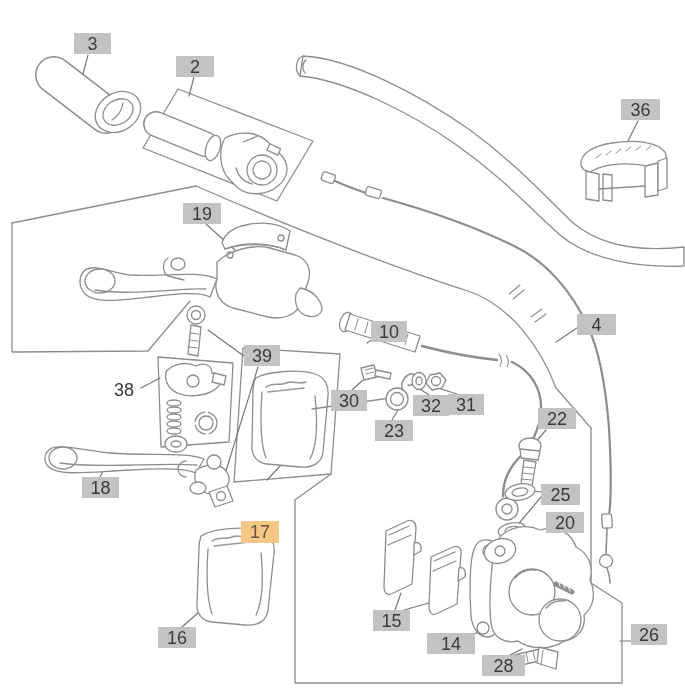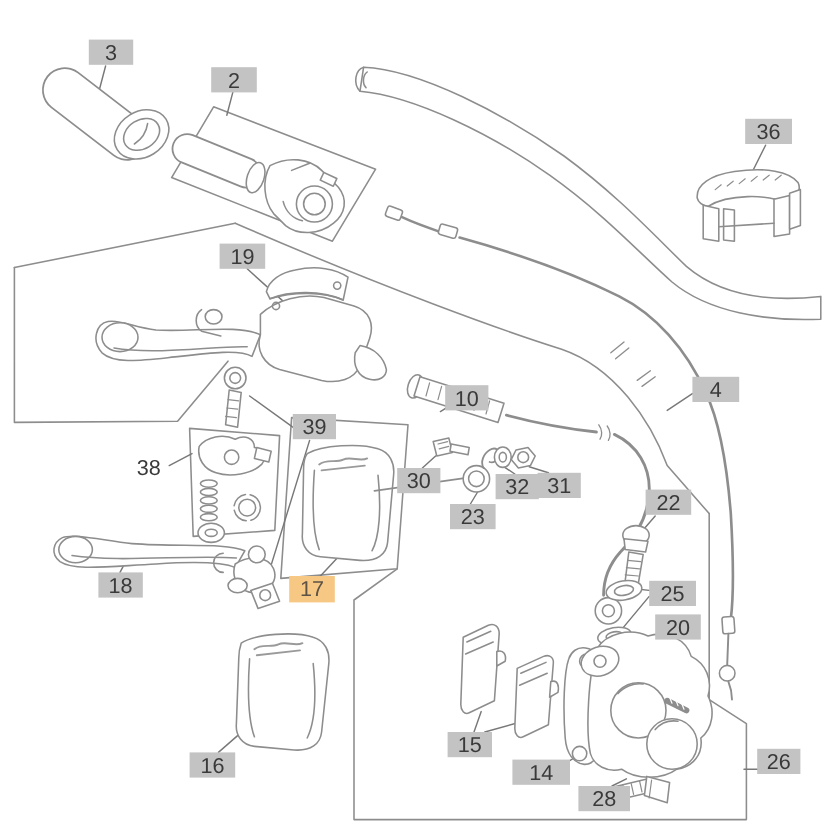--- a/index.html
+++ b/index.html
@@ -7,21 +7,21 @@
     position:relative;width:685px;height:700px;background:#ffffff;
     font-family:"Liberation Sans",sans-serif;overflow:hidden;
   }
   .stage svg{position:absolute;left:0;top:0;}
   .plabel{
     position:absolute;min-width:36px;height:21px;padding:0 2px;
     display:flex;align-items:center;justify-content:center;
     background:#c3c3c3;color:#3a3a3a;font-size:18px;line-height:1;
     box-sizing:border-box;
   }
-  .plabel.hl{background:#f7c784;color:#5c5245;}
+  .plabel.hl{background:#f7c784;color:#5c5245;margin-top:41px;}
   .plabel.plain{background:transparent;min-width:0;padding:0;text-align:right;}
   .note{
     position:absolute;color:#454545;font-size:17px;letter-spacing:0.8px;
   }
 </style>
 </head>
 <body>
 
 <div class="stage">
 

